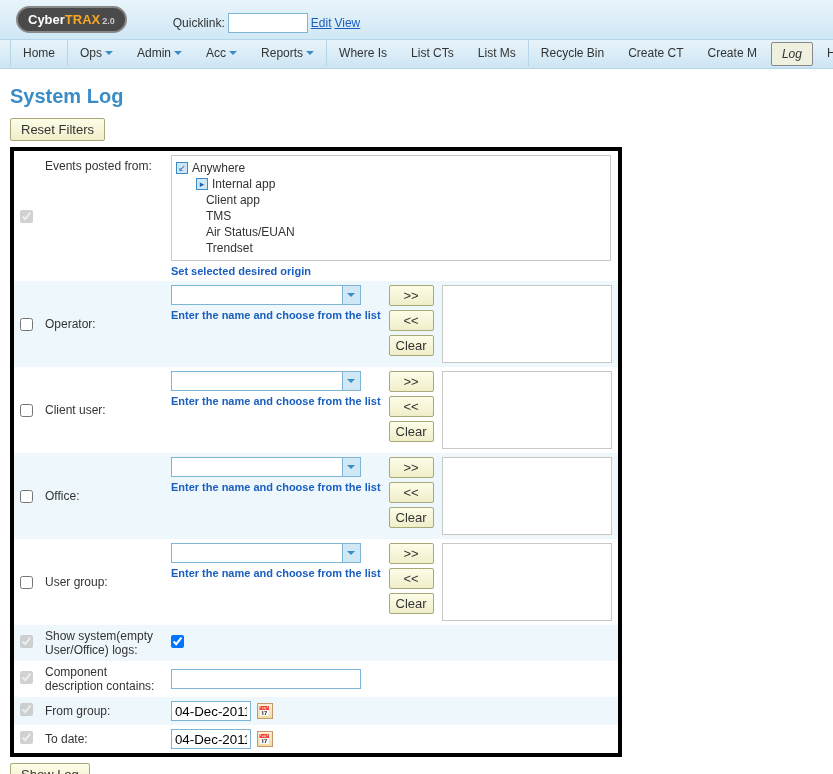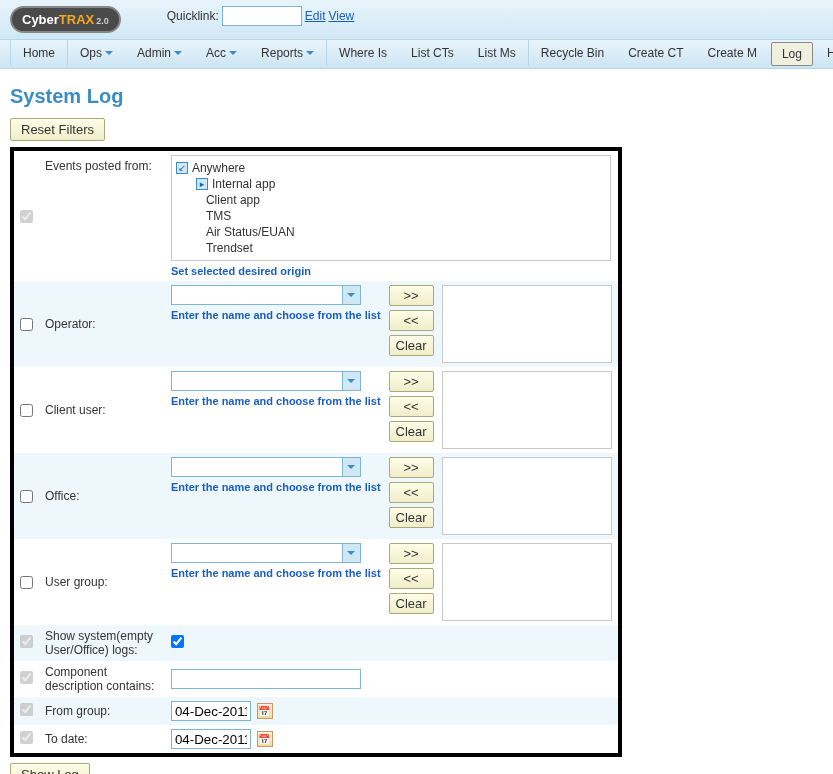--- a/index.html
+++ b/index.html
@@ -5,23 +5,23 @@
 * { box-sizing: border-box; margin: 0; padding: 0; }
 body {
   font-family: Arial, Helvetica, sans-serif;
   font-size: 12px;
   color: #333;
   background: #fff;
   width: 833px;
 }
 .header-bar {
   background: linear-gradient(to bottom, #e8f4fb 0%, #d0e8f5 100%);
-  padding: 6px 10px;
+  padding: 6px 16px;
   display: flex;
-  align-items: flex-start;
+  align-items: flex-end;
   gap: 16px;
 }
 .logo {
   background: #4a4a4a;
   color: #fff;
   padding: 4px 10px;
   border-radius: 14px;
   font-weight: bold;
   font-size: 13px;
   border: 2px solid #888;
@@ -55,20 +55,21 @@
   white-space: nowrap;
 }
 .nav-item:first-child { border-left: 1px solid #b5d5e8; margin-left: 6px;}
 .nav-item.nb { border-right: none; }
 .nav-item.active {
   border: 1px solid #888;
   background: #f0f0e0;
   border-radius: 2px;
   padding: 4px 10px;
   margin: 2px 2px;
+  font-style: italic;
 }
 .dropdown-arrow {
   width: 0; height: 0;
   border-left: 4px solid transparent;
   border-right: 4px solid transparent;
   border-top: 4px solid #3a8cc7;
   display: inline-block;
 }
 .page-title {
   color: #3a8cc7;

